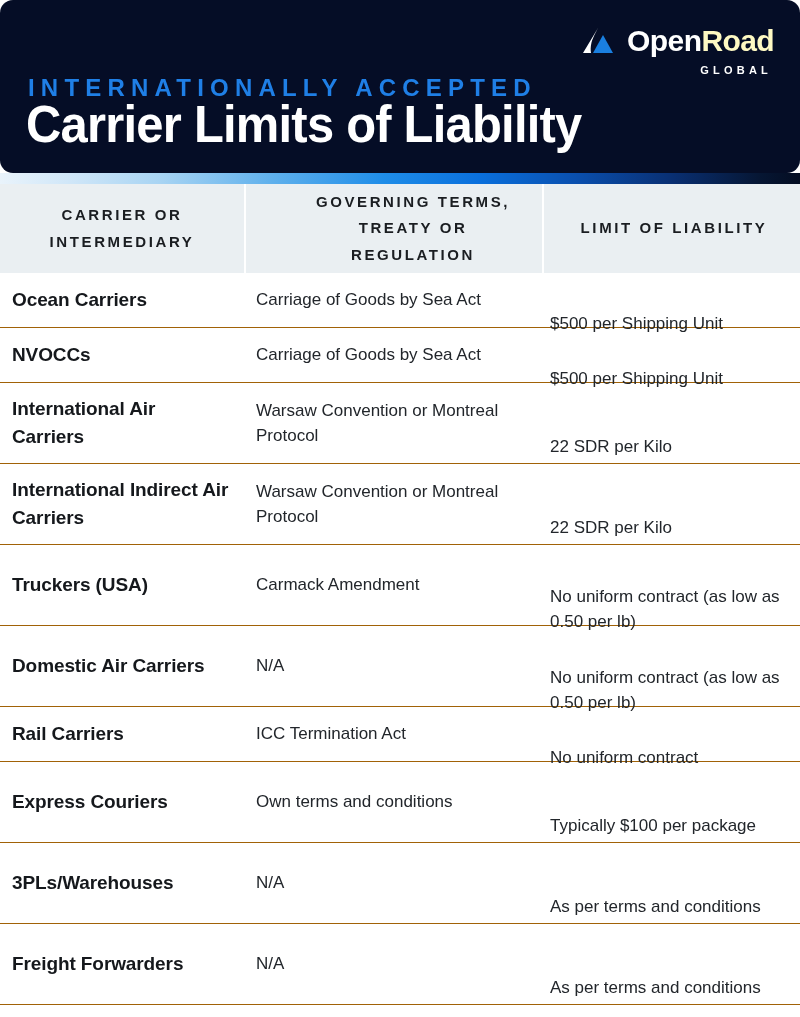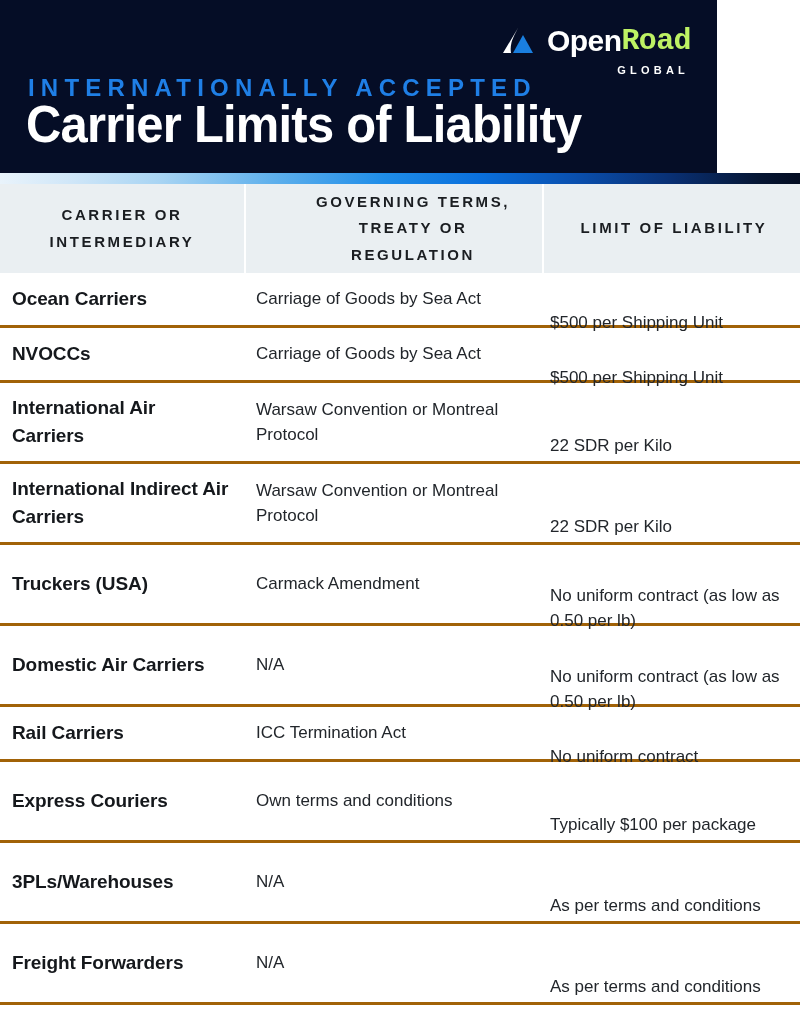--- a/index.html
+++ b/index.html
@@ -11,24 +11,25 @@
     width: 800px;
     height: 1017px;
     overflow: hidden;
     font-family: "Liberation Sans", sans-serif;
     -webkit-font-smoothing: antialiased;
   }
 
   
   .banner {
     position: relative;
-    width: 717px;
+    width: 800px;
     height: 173px;
     background: #050d26;
     box-sizing: border-box;
+    border-radius: 13px;
   }
 
   .logo {
     position: absolute;
     top: 26px;
     right: 26px;
     display: flex;
     flex-direction: column;
     align-items: flex-end;
   }
@@ -44,21 +45,21 @@
     display: block;
   }
   .logo-word {
     font-family: "Liberation Sans", sans-serif;
     font-size: 30px;
     font-weight: bold;
     letter-spacing: -0.6px;
     line-height: 1;
   }
   .logo-open { color: #ffffff; }
-  .logo-road { color: #bef264; font-family: Liberation Mono, monospace; }
+  .logo-road { color: #fef9c3; }
   .logo-global {
     color: #ffffff;
     font-size: 11px;
     font-weight: bold;
     letter-spacing: 4.2px;
     margin-top: 8px;
     margin-right: 2px;
   }
 
   .eyebrow {
@@ -133,21 +134,21 @@
   .col2 { width: 296px; flex: 0 0 296px; }
   .col3 { width: 260px; flex: 0 0 260px; }
   .th.col2 { margin-left: 2px; padding-left: 48px; }
   .th.col3 { margin-left: 2px; }
 
   .tbody { background: #ffffff; }
 
   .tr {
     display: flex;
     align-items: center;
-    border-bottom: 3px solid #a16207;
+    border-bottom: 1px solid #a16207;
     box-sizing: border-box;
   }
   .tr.h-tall { height: 81px; }
   .tr.h-short { height: 55px; }
 
   .td {
     box-sizing: border-box;
     padding: 0 14px 0 12px;
     color: #15181c;
   }

